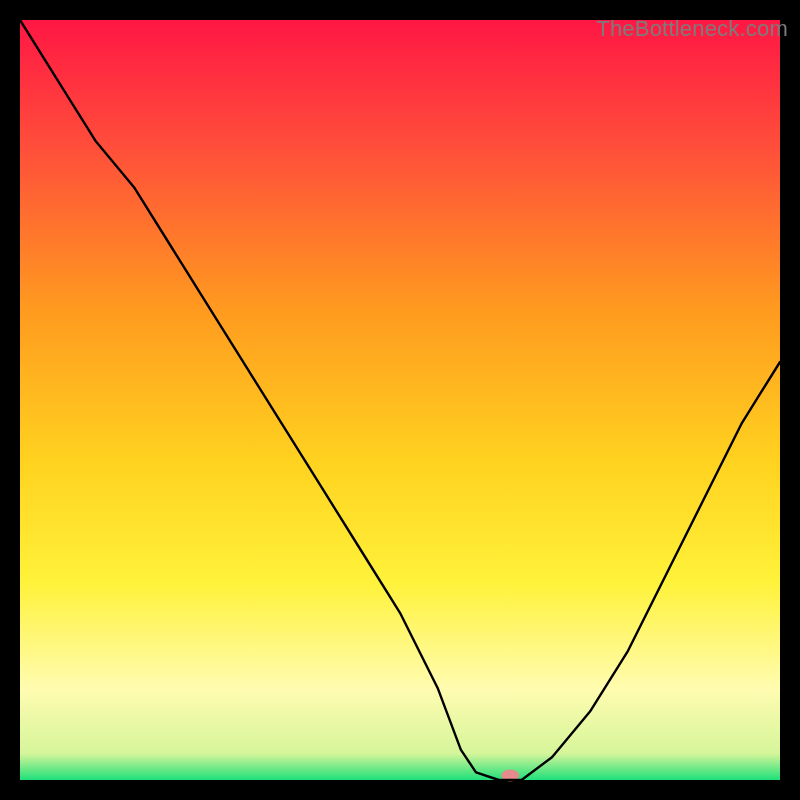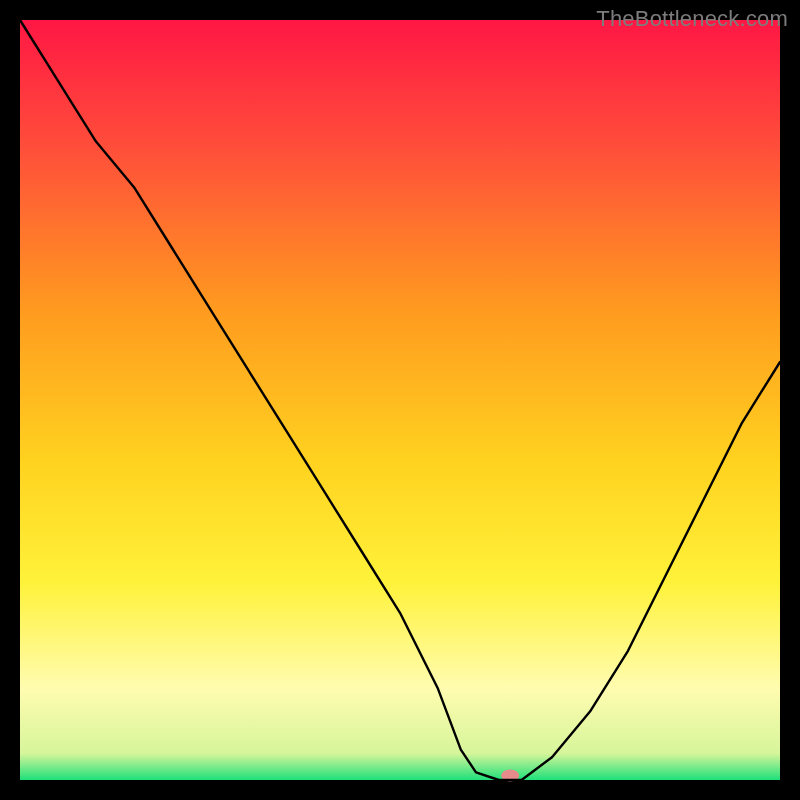--- a/index.html
+++ b/index.html
@@ -16,21 +16,21 @@
     height: 800px;
     background: #000;
   }
   svg.plot {
     position: absolute;
     left: 0;
     top: 0;
   }
   .watermark {
     position: absolute;
-    top: 6px;
+    top: 16px;
     right: 12px;
     font-family: Arial, Helvetica, sans-serif;
     font-size: 22px;
     color: #7c7c7c;
     letter-spacing: 0.2px;
     user-select: none;
   }
 </style>
 </head>
 <body>

